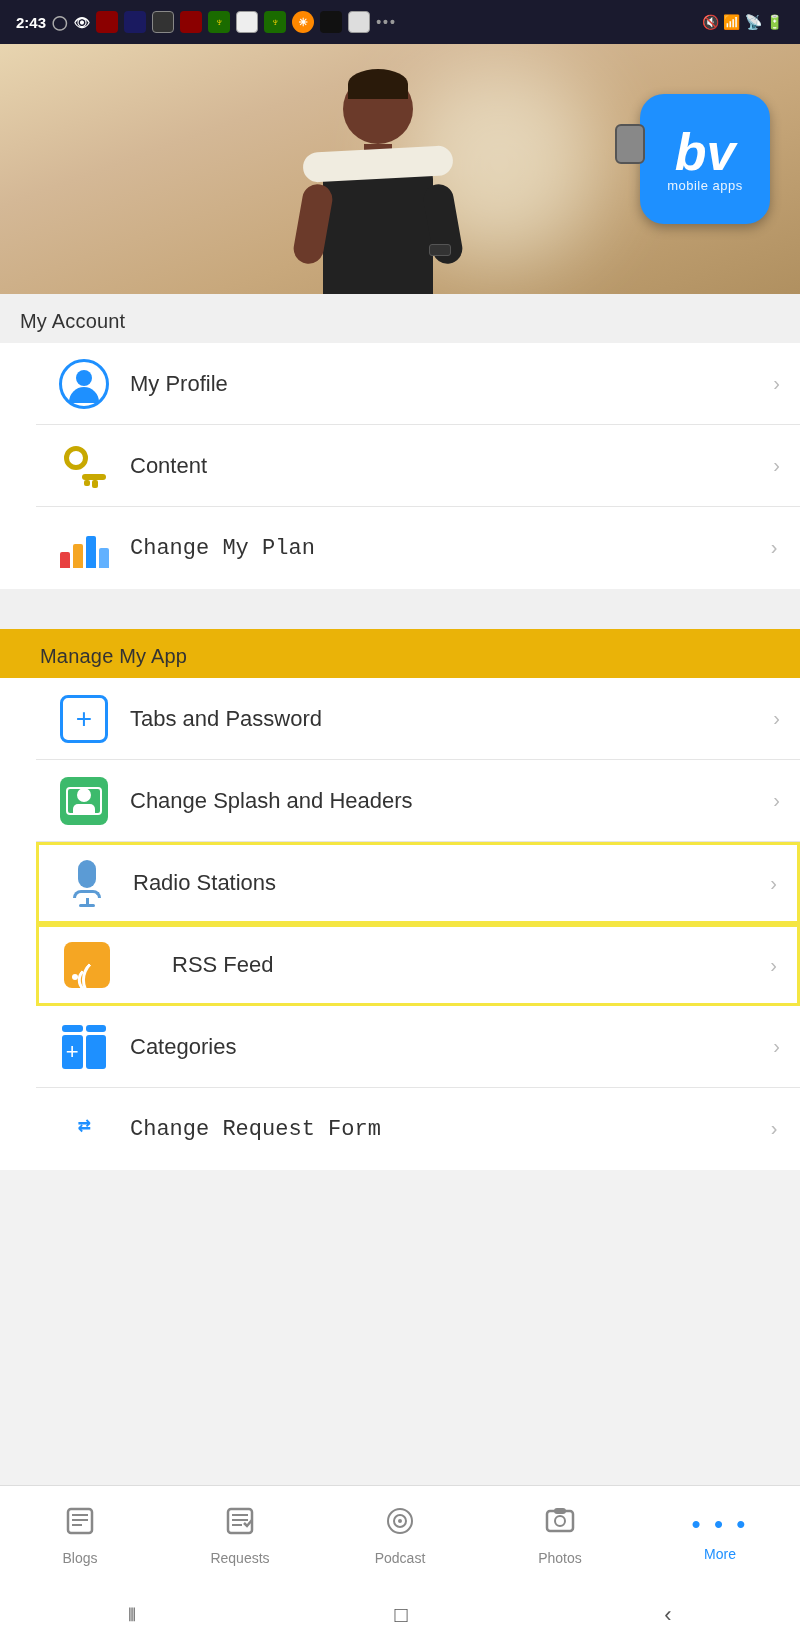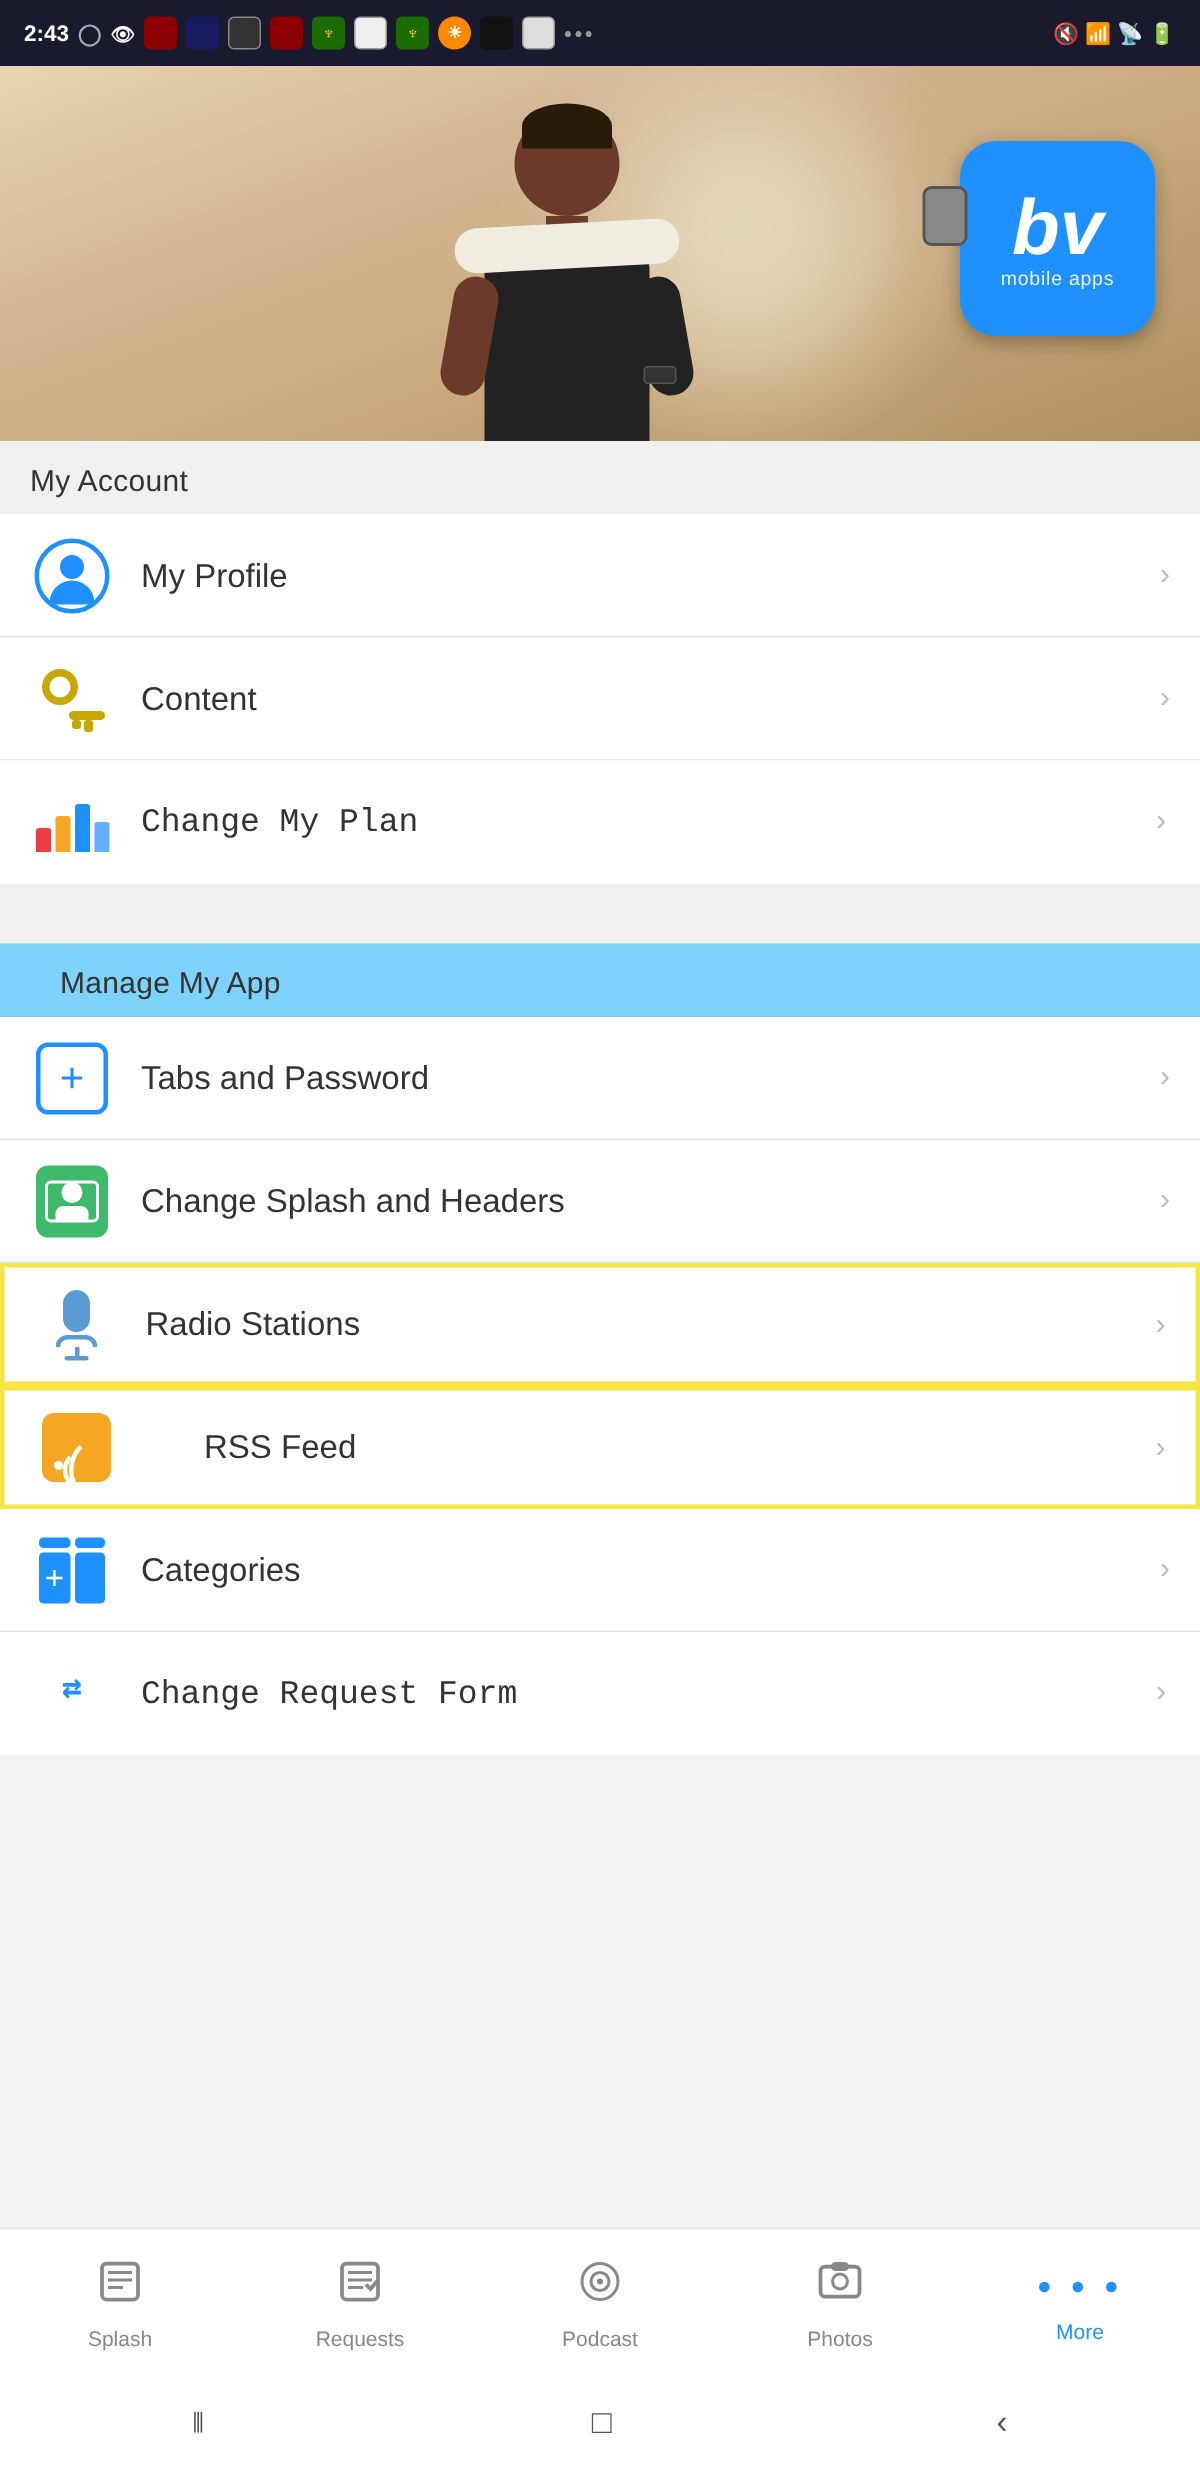--- a/index.html
+++ b/index.html
@@ -91,20 +91,21 @@
     }
     .menu-item {
       display: flex;
       align-items: center;
       padding: 0 20px;
       height: 82px;
       border-bottom: 1px solid #e5e5e5;
       background: white;
       cursor: pointer;
       position: relative;
+      margin-left: 36px;
     }
     .menu-item:last-child {
       border-bottom: none;
       font-family: Liberation Mono, monospace;
     }
     .menu-icon-wrap {
       width: 56px;
       height: 56px;
       display: flex;
       align-items: center;
@@ -124,21 +125,21 @@
     }
 
     
     .section-gap {
       background: #f0f0f0;
       height: 40px;
     }
 
     
     .manage-section {
-      background: #7dd3fc;
+      background: #eab308;
       padding-left: 40px;
     }
 
     
     .menu-item.highlighted {
       border: 3px solid #f5e642;
       z-index: 2;
       background: white;
     }
 
@@ -557,21 +558,21 @@
 
   <div class="nav-item">
     <div class="nav-icon">
       <svg width="32" height="32" viewBox="0 0 32 32">
         <rect x="4" y="4" width="24" height="24" rx="3" fill="none" stroke="#888" stroke-width="2.5"></rect>
         <line x1="8" y1="10" x2="24" y2="10" stroke="#888" stroke-width="2"></line>
         <line x1="8" y1="15" x2="24" y2="15" stroke="#888" stroke-width="2"></line>
         <line x1="8" y1="20" x2="18" y2="20" stroke="#888" stroke-width="2"></line>
       </svg>
     </div>
-    <span class="nav-label">Splash</span>
+    <span class="nav-label">Blogs</span>
   </div>
 
   <div class="nav-item">
     <div class="nav-icon">
       <svg width="32" height="32" viewBox="0 0 32 32">
         <rect x="4" y="4" width="24" height="24" rx="3" fill="none" stroke="#888" stroke-width="2.5"></rect>
         <line x1="8" y1="10" x2="24" y2="10" stroke="#888" stroke-width="2"></line>
         <line x1="8" y1="15" x2="24" y2="15" stroke="#888" stroke-width="2"></line>
         <line x1="8" y1="20" x2="18" y2="20" stroke="#888" stroke-width="2"></line>
         <polyline points="20,18 23,21 28,15" fill="none" stroke="#888" stroke-width="2.5"></polyline>

